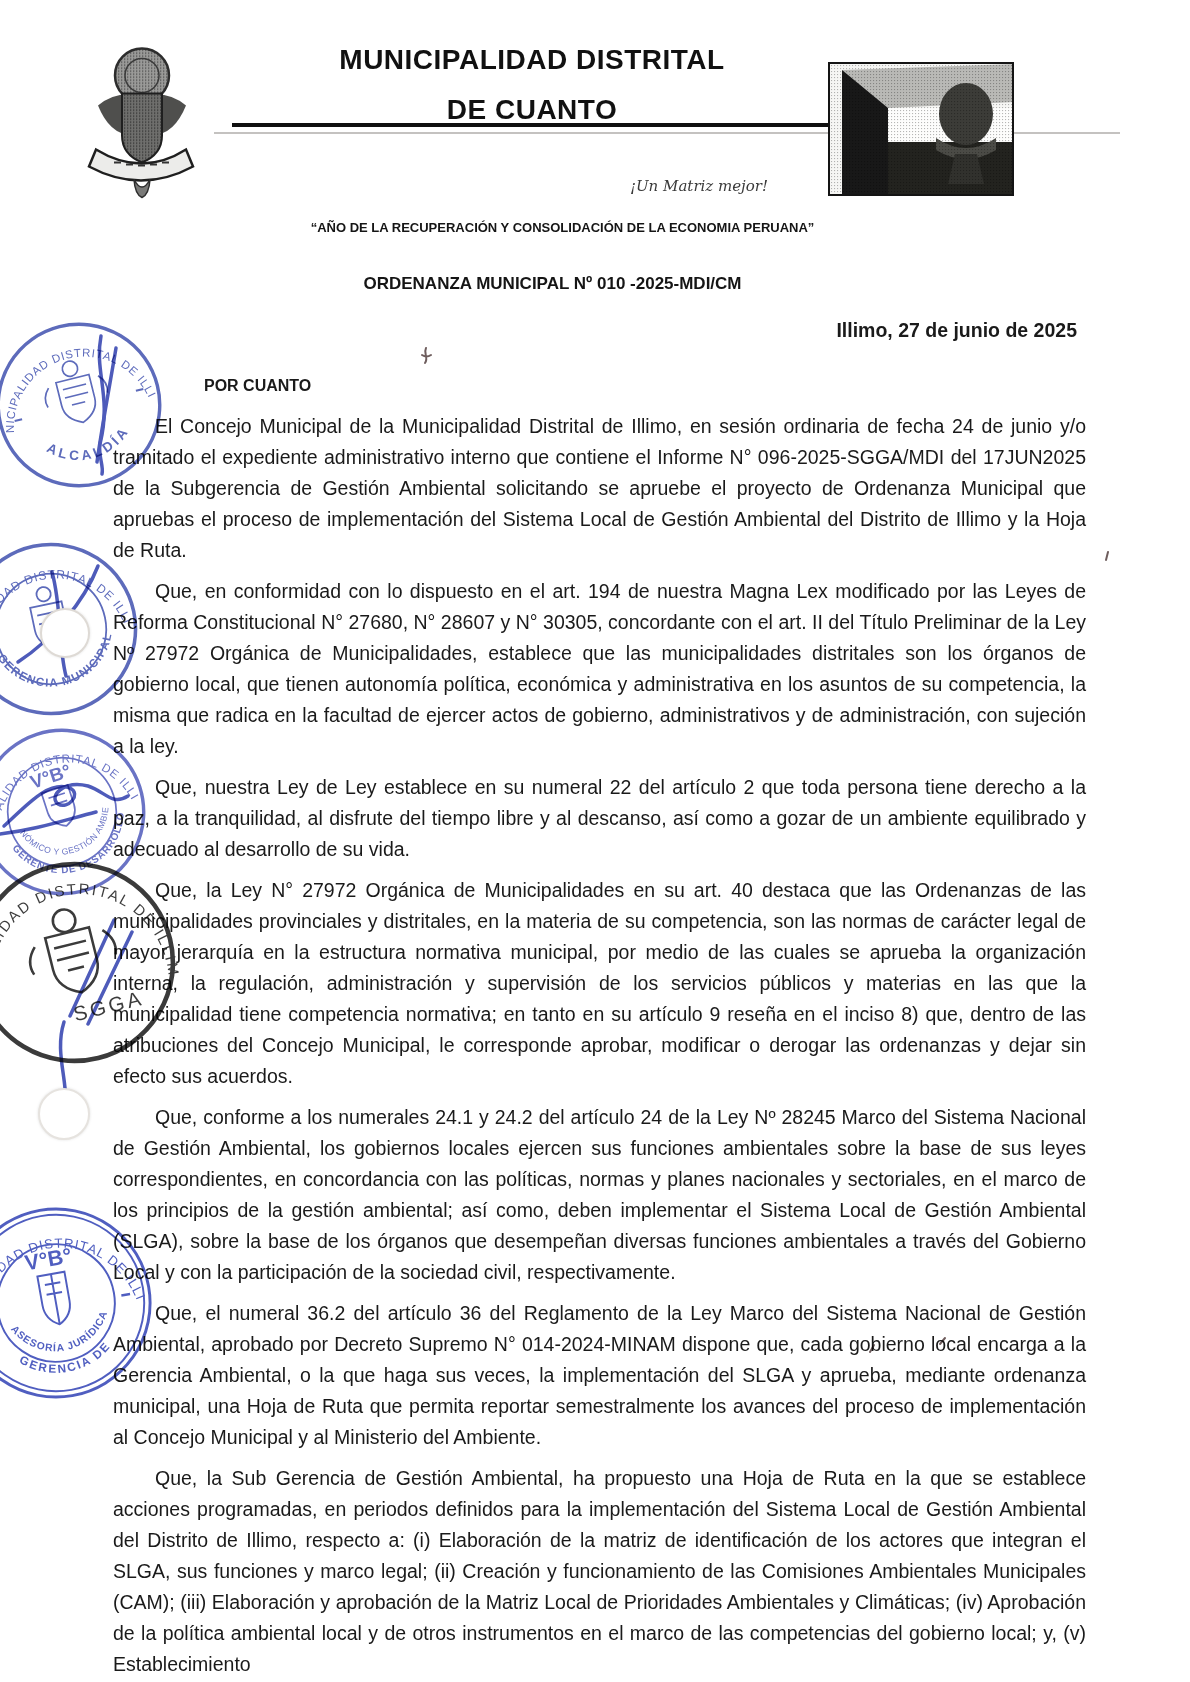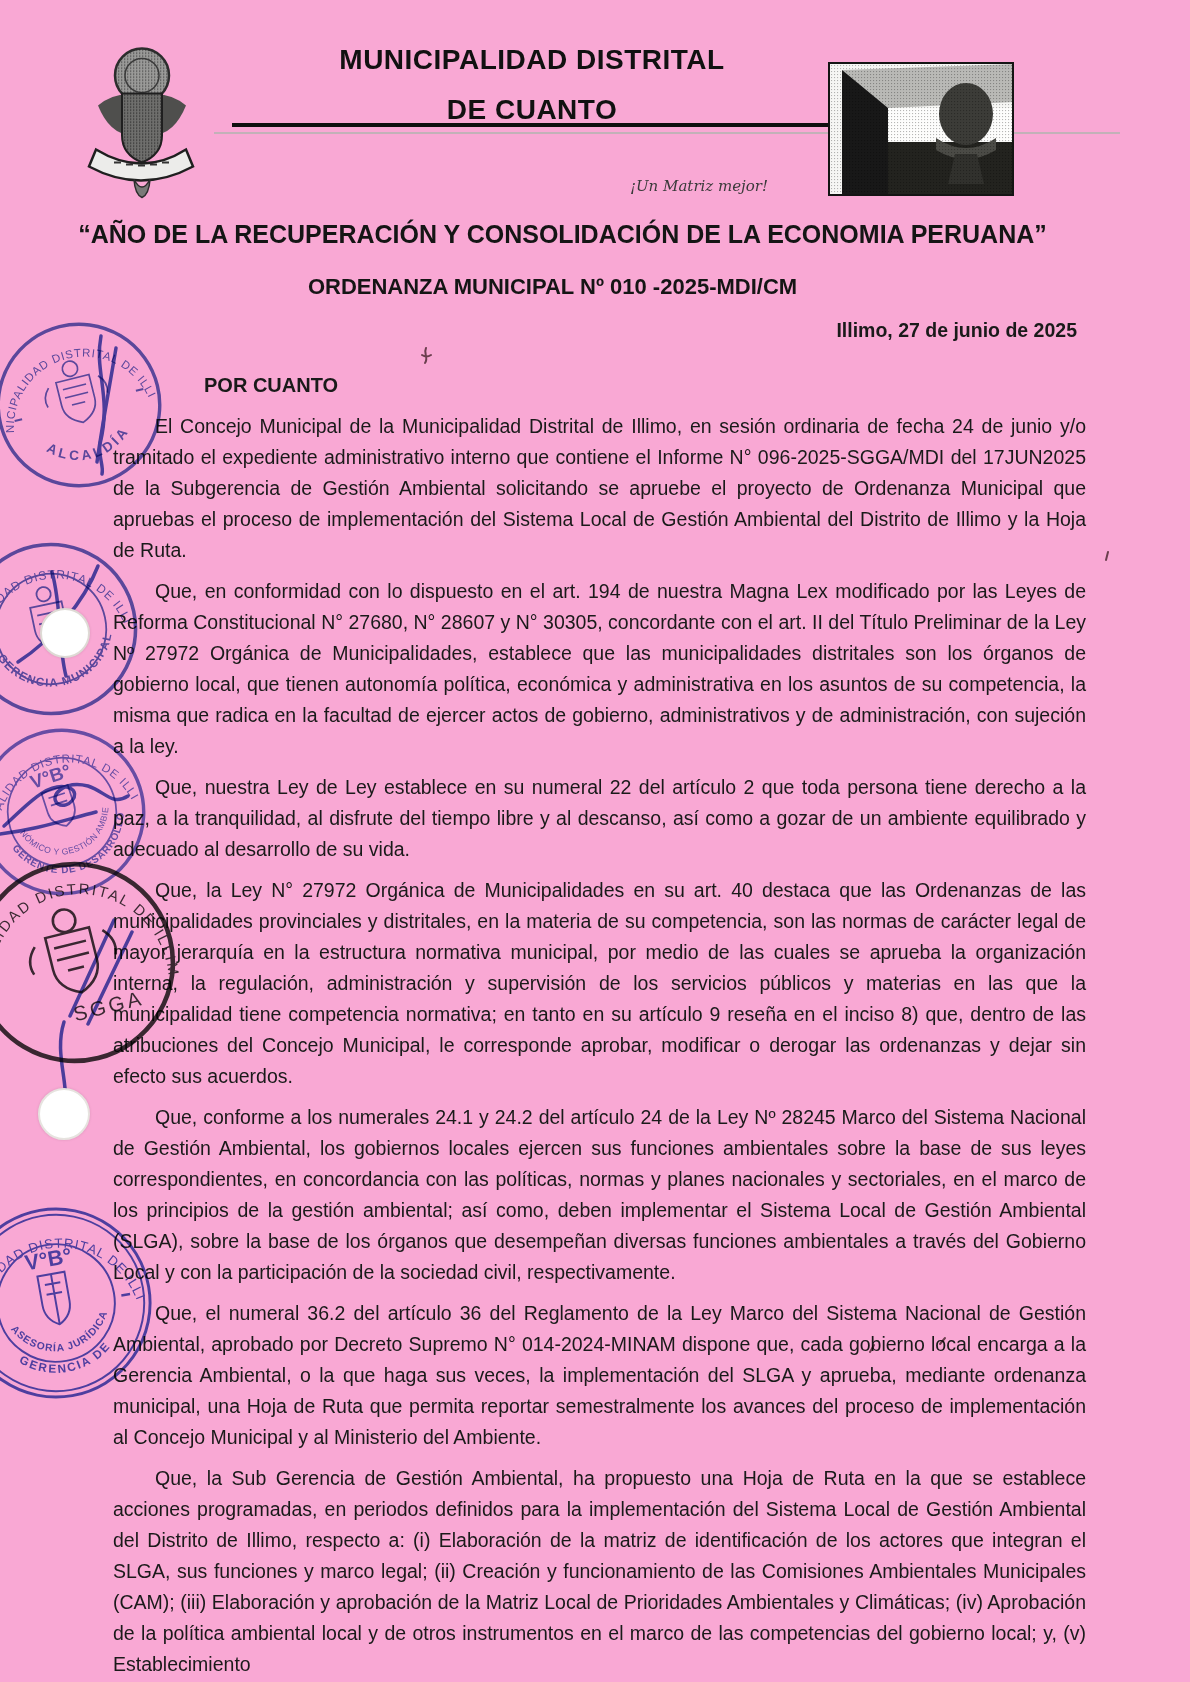--- a/index.html
+++ b/index.html
@@ -1,39 +1,39 @@
 <!DOCTYPE html>
 <html><head>
 <meta charset="utf-8">
 <style>
   html,body{margin:0;padding:0;background:#e8e8e8;}
   .page{
     position:relative;width:1190px;height:1682px;margin:0 auto;
-    background:#f9a8d4;overflow:hidden;
+    background:#ffffff;overflow:hidden;
     font-family:"Liberation Sans",sans-serif;color:#1c1c1c;
   }
   .abs{position:absolute;}
   
   .title-line{position:absolute;left:230px;width:604px;text-align:center;
     font-weight:bold;font-size:28px;letter-spacing:.5px;color:#111;}
   .rule-main{position:absolute;left:232px;top:123px;width:598px;height:4px;background:#0f0f0f;}
   .rule-thin{position:absolute;left:214px;top:132px;width:906px;height:2px;background:#b5b3b0;opacity:.8;}
   .slogan{position:absolute;left:500px;width:268px;text-align:right;
     font-family:"DejaVu Serif",serif;font-style:italic;font-size:15px;color:#3a3a3a;}
   
   .year-banner{position:absolute;left:0;top:220px;width:1125px;text-align:center;
-    font-weight:bold;font-size:25px;color:#151515;}
+    font-weight:bold;font-size:13px;color:#151515;}
   .ord-number{position:absolute;left:0;top:274px;width:1105px;text-align:center;
-    font-weight:bold;font-size:22px;color:#151515;}
+    font-weight:bold;font-size:17px;color:#151515;}
   
   .doc-body{position:absolute;left:113px;top:306px;width:973px;
     font-size:19.5px;line-height:31px;color:#1a1a1a;z-index:2;}
   .doc-body p{margin:10px 0 0;text-align:justify;text-indent:42px;}
   .dateline{text-align:right;font-weight:bold;margin:9px;}
-  .heading{font-weight:bold;font-size:20px;padding-left:91px;}
+  .heading{font-weight:bold;font-size:16px;padding-left:91px;}
   .heading.pc{margin:24px 0 0;}
   .heading.cons{margin:8px 0 0;}
   
   .stamp{position:absolute;mix-blend-mode:multiply;opacity:.88;z-index:3;}
   .stamp text{font-family:"Liberation Sans",sans-serif;}
   .sig-overlay{position:absolute;left:0;top:0;z-index:4;mix-blend-mode:multiply;pointer-events:none;}
   .hole{position:absolute;border-radius:50%;background:#fff;
     border:2px solid #dedad5;box-shadow:0 0 3px rgba(0,0,0,.12);z-index:6;}
 </style>
 </head>

